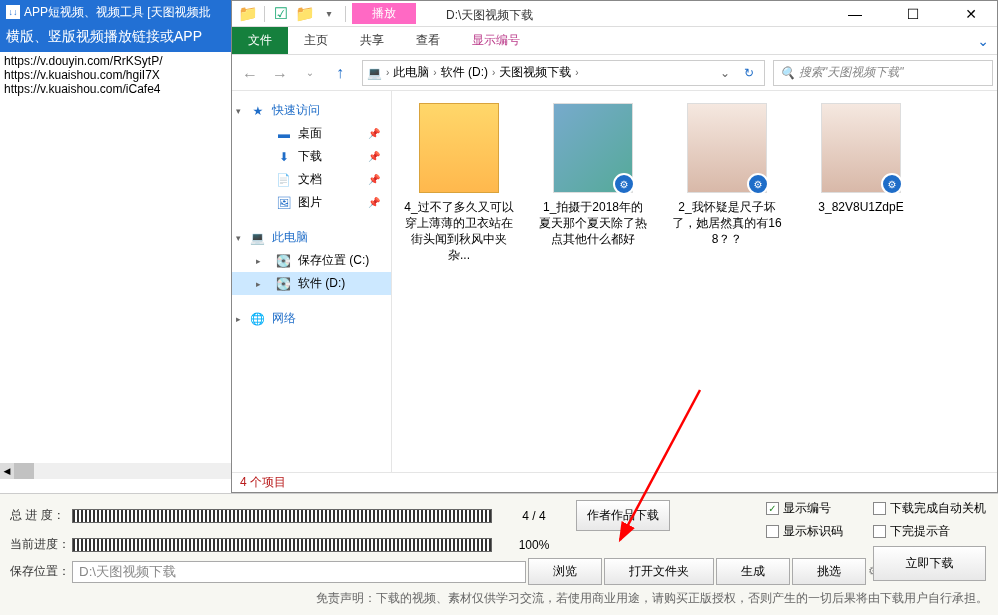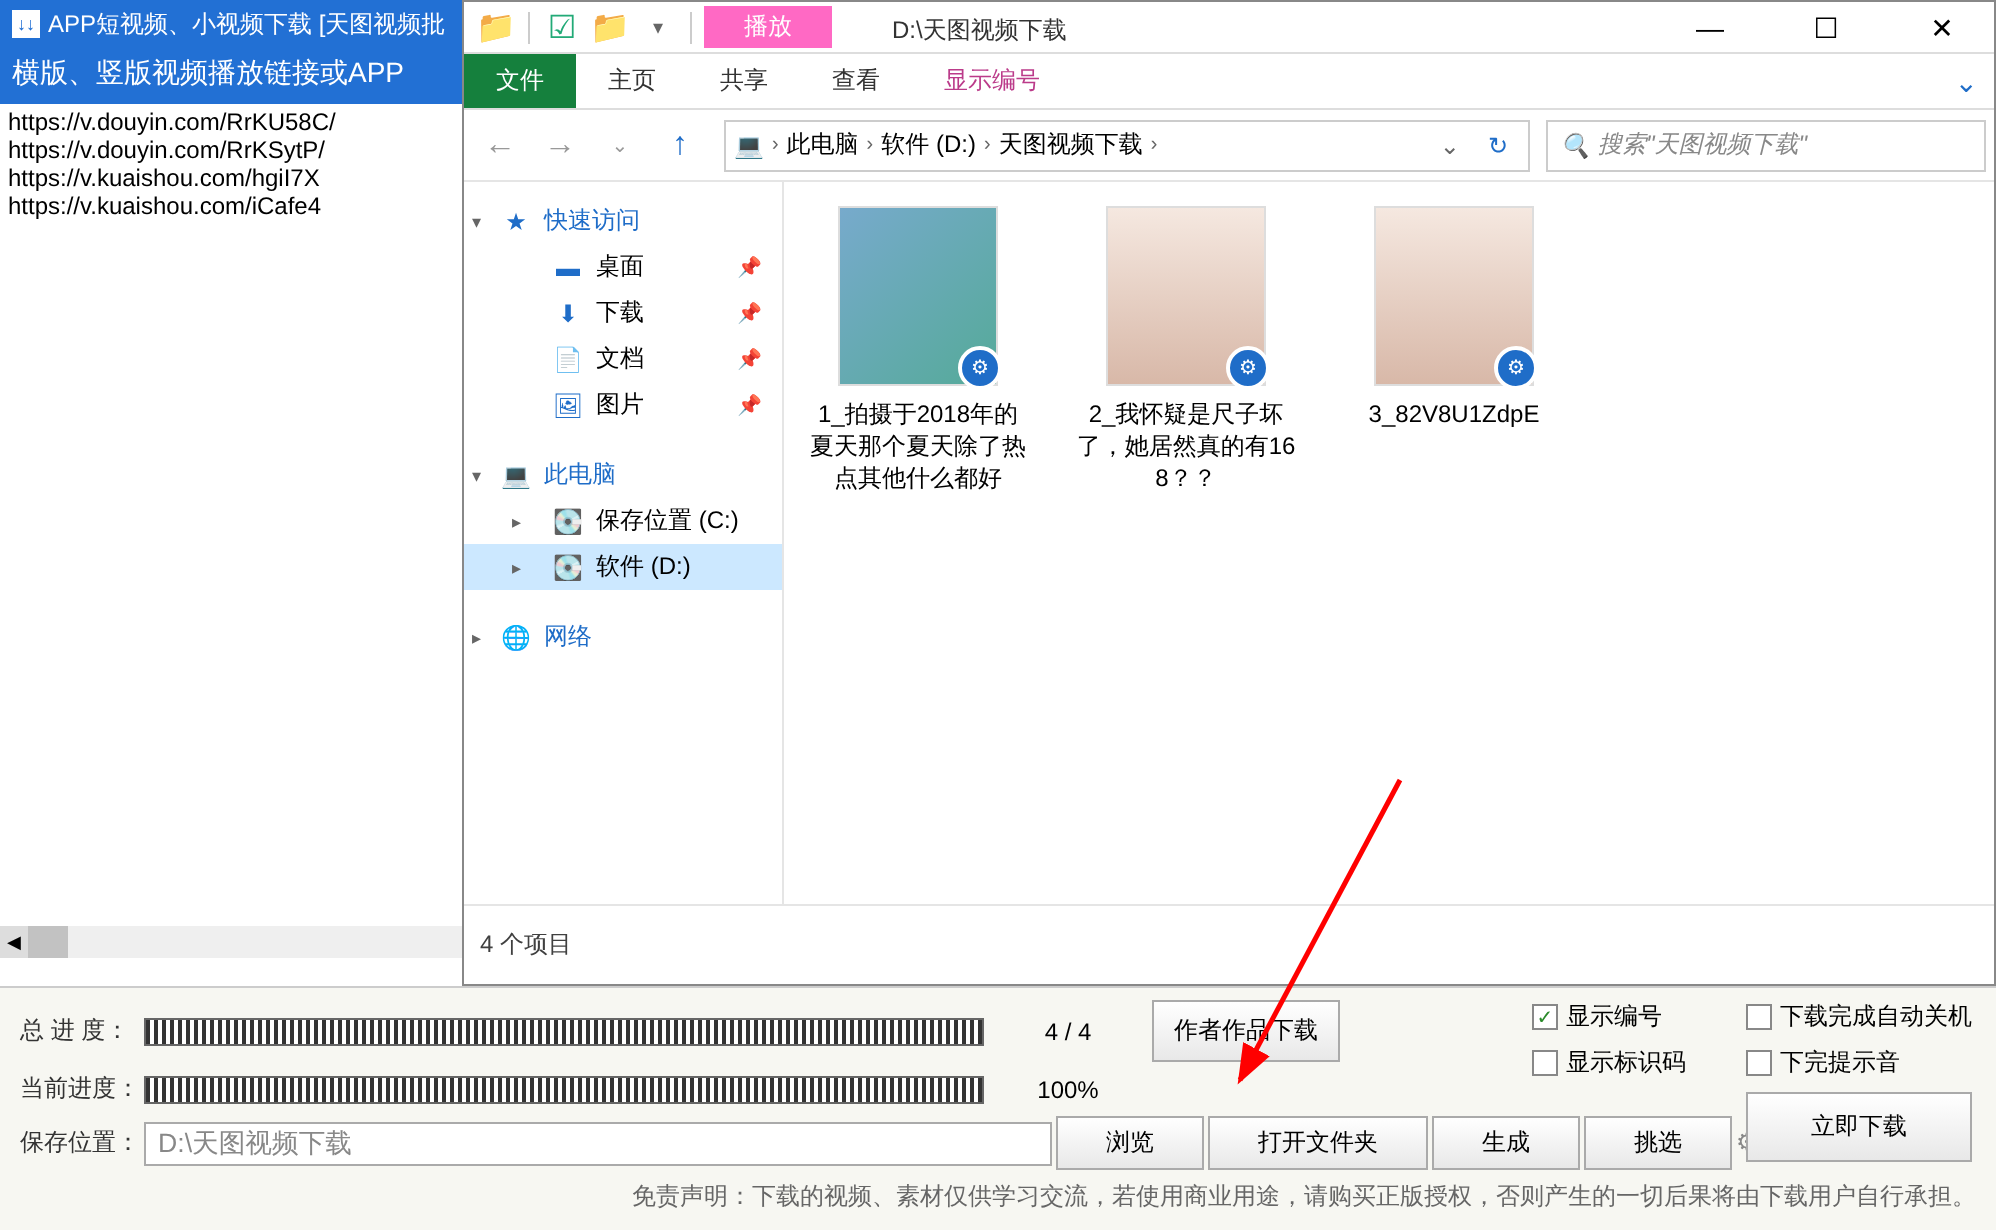--- a/index.html
+++ b/index.html
@@ -53,21 +53,21 @@
     .nav-ico { width: 16px; height: 16px; display: inline-flex; align-items: center; justify-content: center; font-size: 12px; }
     
     .content-pane { flex: 1; padding: 12px; display: flex; gap: 24px; align-items: flex-start; }
     .file-item { width: 110px; text-align: center; font-size: 12px; }
     .file-thumb { width: 80px; height: 90px; margin: 0 auto 6px; position: relative; border: 1px solid #ddd; background: linear-gradient(135deg,#7ac,#5a9); }
     .file-thumb.folder { background: linear-gradient(#ffd76a,#ffb84d); border:1px solid #d9a33c;}
     .file-thumb.person { background: linear-gradient(#f5e8e0,#d8b8a8); }
     .video-badge { position: absolute; bottom: -3px; right: -3px; width: 22px; height: 22px; border-radius: 50%; background: #1f6dc8; border: 2px solid #fff; display: flex; align-items: center; justify-content: center; color: #fff; font-size: 10px; }
     .file-name { line-height: 16px; word-break: break-all; }
     
-    .explorer-status { height: 40px; border-top: 1px solid #e5e5e5; display: flex; align-items: center; padding: 0 8px; font-size: 12px; color: #404040; }
+    .explorer-status { height: 20px; border-top: 1px solid #e5e5e5; display: flex; align-items: center; padding: 0 8px; font-size: 12px; color: #b91c1c; }
     
     
     .bottom-scrollbar { position: absolute; left: 0; width: 231px; top: 463px; height: 16px; background: #efefef; display: flex; }
     .bottom-scrollbar .thumb { background: #c2c2c2; width: 20px; height: 100%; }
     
     
     .bottom-panel { position: absolute; left: 0; right: 0; bottom: 0; height: 122px; background: #f7f7f2; border-top: 1px solid #ccc; padding: 6px 10px; font-size: 12px; }
     .row { display: flex; align-items: center; margin-bottom: 5px; gap: 2px; }
     .row-label { width: 60px; color: #333; }
     .progress-bar { height: 14px; flex: 1; max-width: 420px; background: repeating-linear-gradient(90deg,#333 0 2px,#fff 2px 4px); border: 1px solid #666; }
@@ -87,26 +87,25 @@
     .red-arrow { position: absolute; pointer-events: none; }
     .red-arrow svg { overflow: visible; }
   </style>
 </head>
 <body>
 
 <div class="left-panel">
   <div class="app-titlebar">
     <div class="app-titlebar-left">
       <span class="app-titlebar-icon">↓↓</span>
-      <span>APP短视频、小视频下载 [天图视频批</span>
+      <span>APP短视频、视频工具 [天图视频批</span>
     </div>
   </div>
   <div class="url-label">横版、竖版视频播放链接或APP</div>
   <div class="url-area">
-    <div class="url-line">https://v.douyin.com/RrKU58C/</div>
     <div class="url-line">https://v.douyin.com/RrKSytP/</div>
     <div class="url-line">https://v.kuaishou.com/hgiI7X</div>
     <div class="url-line">https://v.kuaishou.com/iCafe4</div>
   </div>
 </div>
 
 <div class="bottom-scrollbar">
   <div style="width:14px;background:#ddd;display:flex;align-items:center;justify-content:center;font-size:9px;">◀</div>
   <div class="thumb"></div>
 </div>
@@ -209,20 +208,24 @@
         </div>
       <div class="nav-sep"></div>
       <div class="nav-item hdr">
           <span class="tree-exp">▸</span>
           <span class="nav-ico">🌐</span>
           <span>网络</span>
         </div>
     </div>
 
     <div class="content-pane">
+      <div class="file-item">
+        <div class="file-thumb folder"></div>
+        <div class="file-name">4_过不了多久又可以穿上薄薄的卫衣站在街头闻到秋风中夹杂...</div>
+      </div>
       <div class="file-item">
         <div class="file-thumb">
             <span class="video-badge">⚙</span>
           </div>
         <div class="file-name">1_拍摄于2018年的夏天那个夏天除了热点其他什么都好</div>
       </div>
       <div class="file-item">
         <div class="file-thumb person">
             <span class="video-badge">⚙</span>
           </div>

